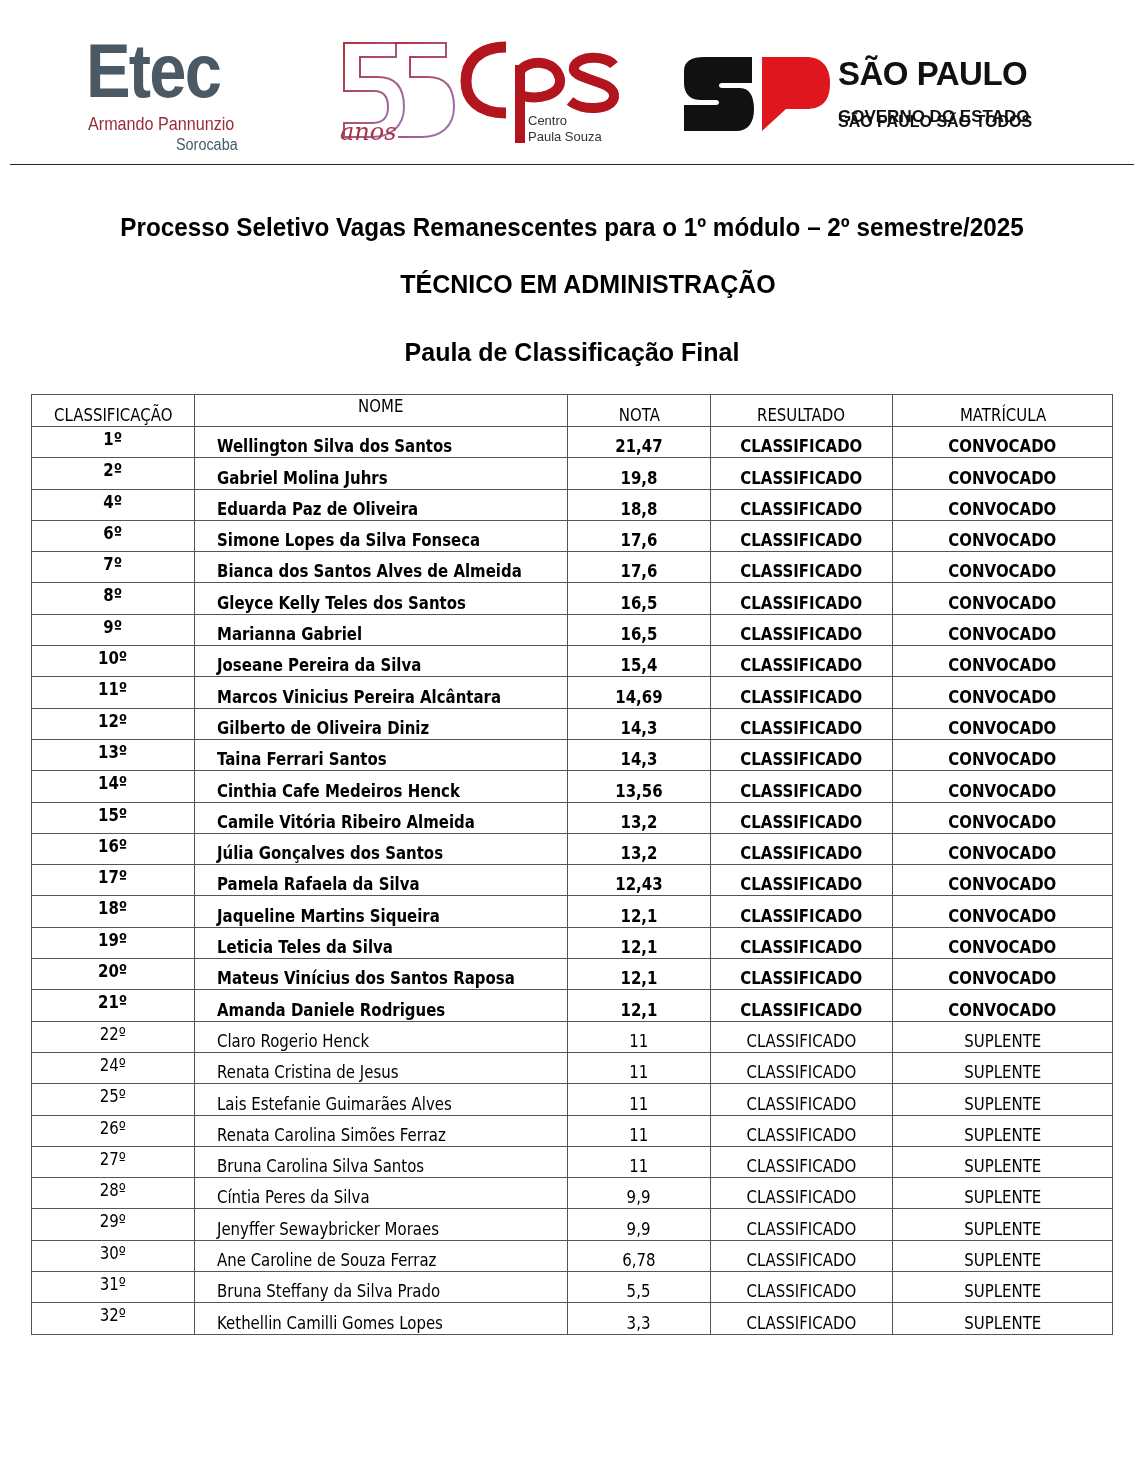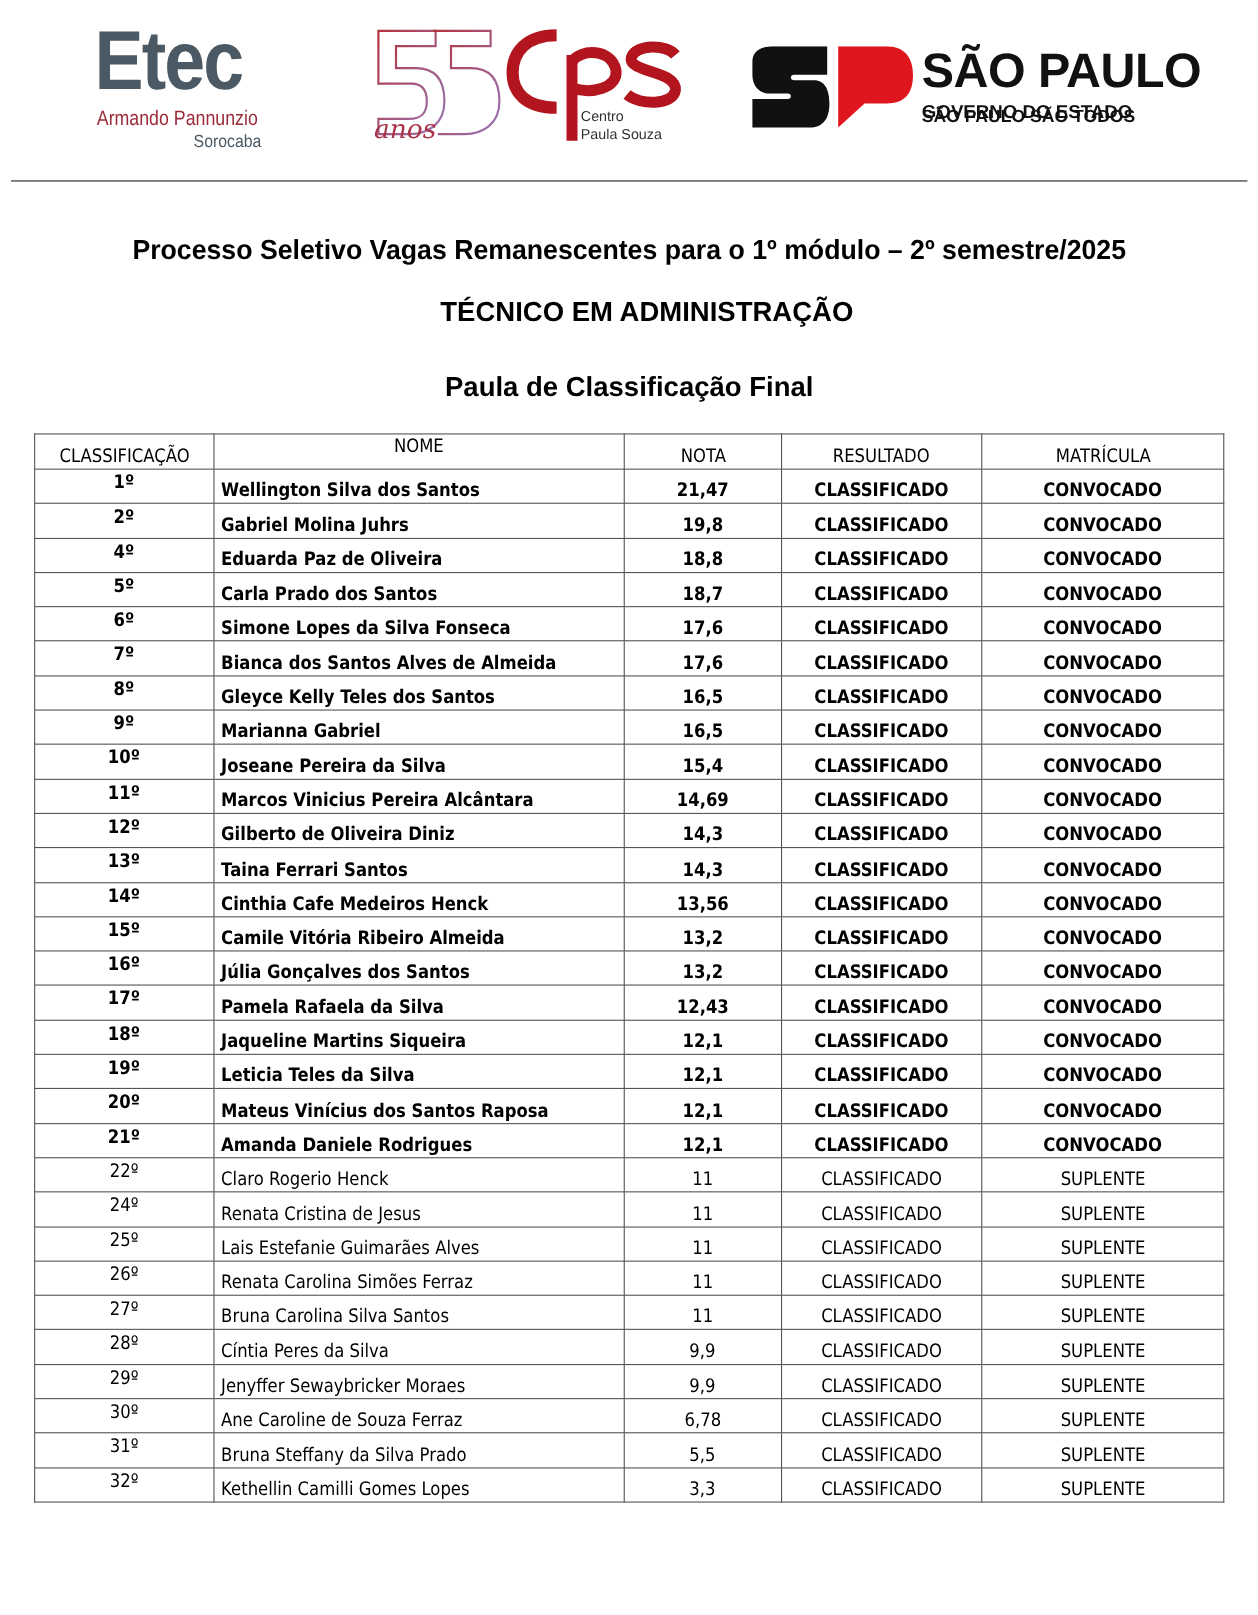--- a/index.html
+++ b/index.html
@@ -1,46 +1,46 @@
 <!DOCTYPE html>
 <html><head>
 <meta charset="utf-8">
 <style>
   html, body { margin: 0; padding: 0; background: #ffffff; }
   body { width: 1144px; height: 1468px; position: relative; overflow: hidden; font-family: "Liberation Sans", sans-serif; color: #000; }
 
-  .logos { position: absolute; top: 0; left: 0; width: 1144px; height: 160px; text-decoration: underline; }
+  .logos { position: absolute; top: 15px; left: 0; width: 1144px; height: 160px; text-decoration: underline; }
 
   
   .etec { position: absolute; left: 86px; top: 18px; width: 160px; height: 125px; }
   .etec-word { position: absolute; left: 0; top: 0; font-family: "Liberation Sans", sans-serif; font-size: 76px; font-weight: 700; color: #4a5963; letter-spacing: -2px; line-height: 76px; transform: scaleX(0.88); transform-origin: left top; }
   .etec-sub { position: absolute; left: 2px; top: 80px; font-size: 19px; color: #9b2b39; white-space: nowrap; transform: scaleX(0.85); transform-origin: left top; }
   .etec-city { position: absolute; left: 90px; top: 103px; font-size: 16px; color: #4a5963; white-space: nowrap; transform: scaleX(0.9); transform-origin: left top; }
 
   
   .cps { position: absolute; left: 338px; top: 20px; width: 290px; height: 115px; }
   .cps svg { position: absolute; left: 0; top: 0; }
   .cps-centro { position: absolute; left: 190px; top: 78px; font-size: 13px; color: #333; line-height: 16px; white-space: nowrap; }
 
   
   .sp { position: absolute; left: 682px; top: 42px; width: 370px; height: 75px; }
-  .sp-line1 { position: absolute; left: 156px; top: -2px; font-size: 44px; font-weight: 700; color: #111; white-space: nowrap; letter-spacing: -0.5px; }
+  .sp-line1 { position: absolute; left: 156px; top: -2px; font-size: 33px; font-weight: 700; color: #111; white-space: nowrap; letter-spacing: -0.5px; }
   .sp-line2 { position: absolute; left: 156px; top: 35px; font-size: 17px; font-weight: 700; color: #111; white-space: nowrap; margin-top: 15px; }
   .sp-line3 { position: absolute; left: 156px; top: 56px; font-size: 16px; font-weight: 700; color: #111; white-space: nowrap; }
 
   .divider { position: absolute; left: 10px; top: 164px; width: 1124px; height: 1px; background: #222; }
 
   .title { position: absolute; left: 0; top: 213px; width: 1144px; text-align: center; font-size: 25px; font-weight: 700; white-space: nowrap; transform: scaleX(0.97); }
   .subtitle { position: absolute; left: 16px; top: 270px; width: 1144px; text-align: center; font-size: 25px; font-weight: 700; color: #000000; }
   .list-title { position: absolute; left: 0; top: 338px; width: 1144px; text-align: center; font-size: 25px; font-weight: 700; }
 
   table.results { position: absolute; left: 31px; top: 394px; width: 1081px; border-collapse: collapse; table-layout: fixed; }
   table.results th, table.results td { border: 1.5px solid #555; padding: 0; height: 30.3px; text-align: center; font-family: "DejaVu Sans", sans-serif; font-size: 17px; white-space: nowrap; overflow: hidden; vertical-align: bottom; line-height: 22px; }
   table.results th { font-weight: 400; height: 31px; font-size: 17px; }
-  table.results td.name { text-align: left; padding-left: 6px; }
+  table.results td.name { text-align: left; padding-left: 22px; }
   table.results td.cls { vertical-align: top; line-height: 24px; }
   table.results tr.bold td { font-weight: 700; }
   table.results tr.normal td { font-weight: 400; }
   .hdr-txt { display: inline-block; transform: scaleX(0.88); }
   .cell-txt { display: inline-block; transform: scaleX(0.88); transform-origin: center; }
   td.name .cell-txt { transform-origin: left; }
 </style>
 </head>
 <body>
 
@@ -127,27 +127,20 @@
         <td class="status"><span class="cell-txt">CONVOCADO</span></td>
       </tr>
       <tr class="bold">
         <td class="cls"><span class="cell-txt">4º</span></td>
         <td class="name"><span class="cell-txt">Eduarda Paz de Oliveira</span></td>
         <td class="score"><span class="cell-txt">18,8</span></td>
         <td class="result"><span class="cell-txt">CLASSIFICADO</span></td>
         <td class="status"><span class="cell-txt">CONVOCADO</span></td>
       </tr>
       <tr class="bold">
-        <td class="cls"><span class="cell-txt">5º</span></td>
-        <td class="name"><span class="cell-txt">Carla Prado dos Santos</span></td>
-        <td class="score"><span class="cell-txt">18,7</span></td>
-        <td class="result"><span class="cell-txt">CLASSIFICADO</span></td>
-        <td class="status"><span class="cell-txt">CONVOCADO</span></td>
-      </tr>
-      <tr class="bold">
         <td class="cls"><span class="cell-txt">6º</span></td>
         <td class="name"><span class="cell-txt">Simone Lopes da Silva Fonseca</span></td>
         <td class="score"><span class="cell-txt">17,6</span></td>
         <td class="result"><span class="cell-txt">CLASSIFICADO</span></td>
         <td class="status"><span class="cell-txt">CONVOCADO</span></td>
       </tr>
       <tr class="bold">
         <td class="cls"><span class="cell-txt">7º</span></td>
         <td class="name"><span class="cell-txt">Bianca dos Santos Alves de Almeida</span></td>
         <td class="score"><span class="cell-txt">17,6</span></td>

